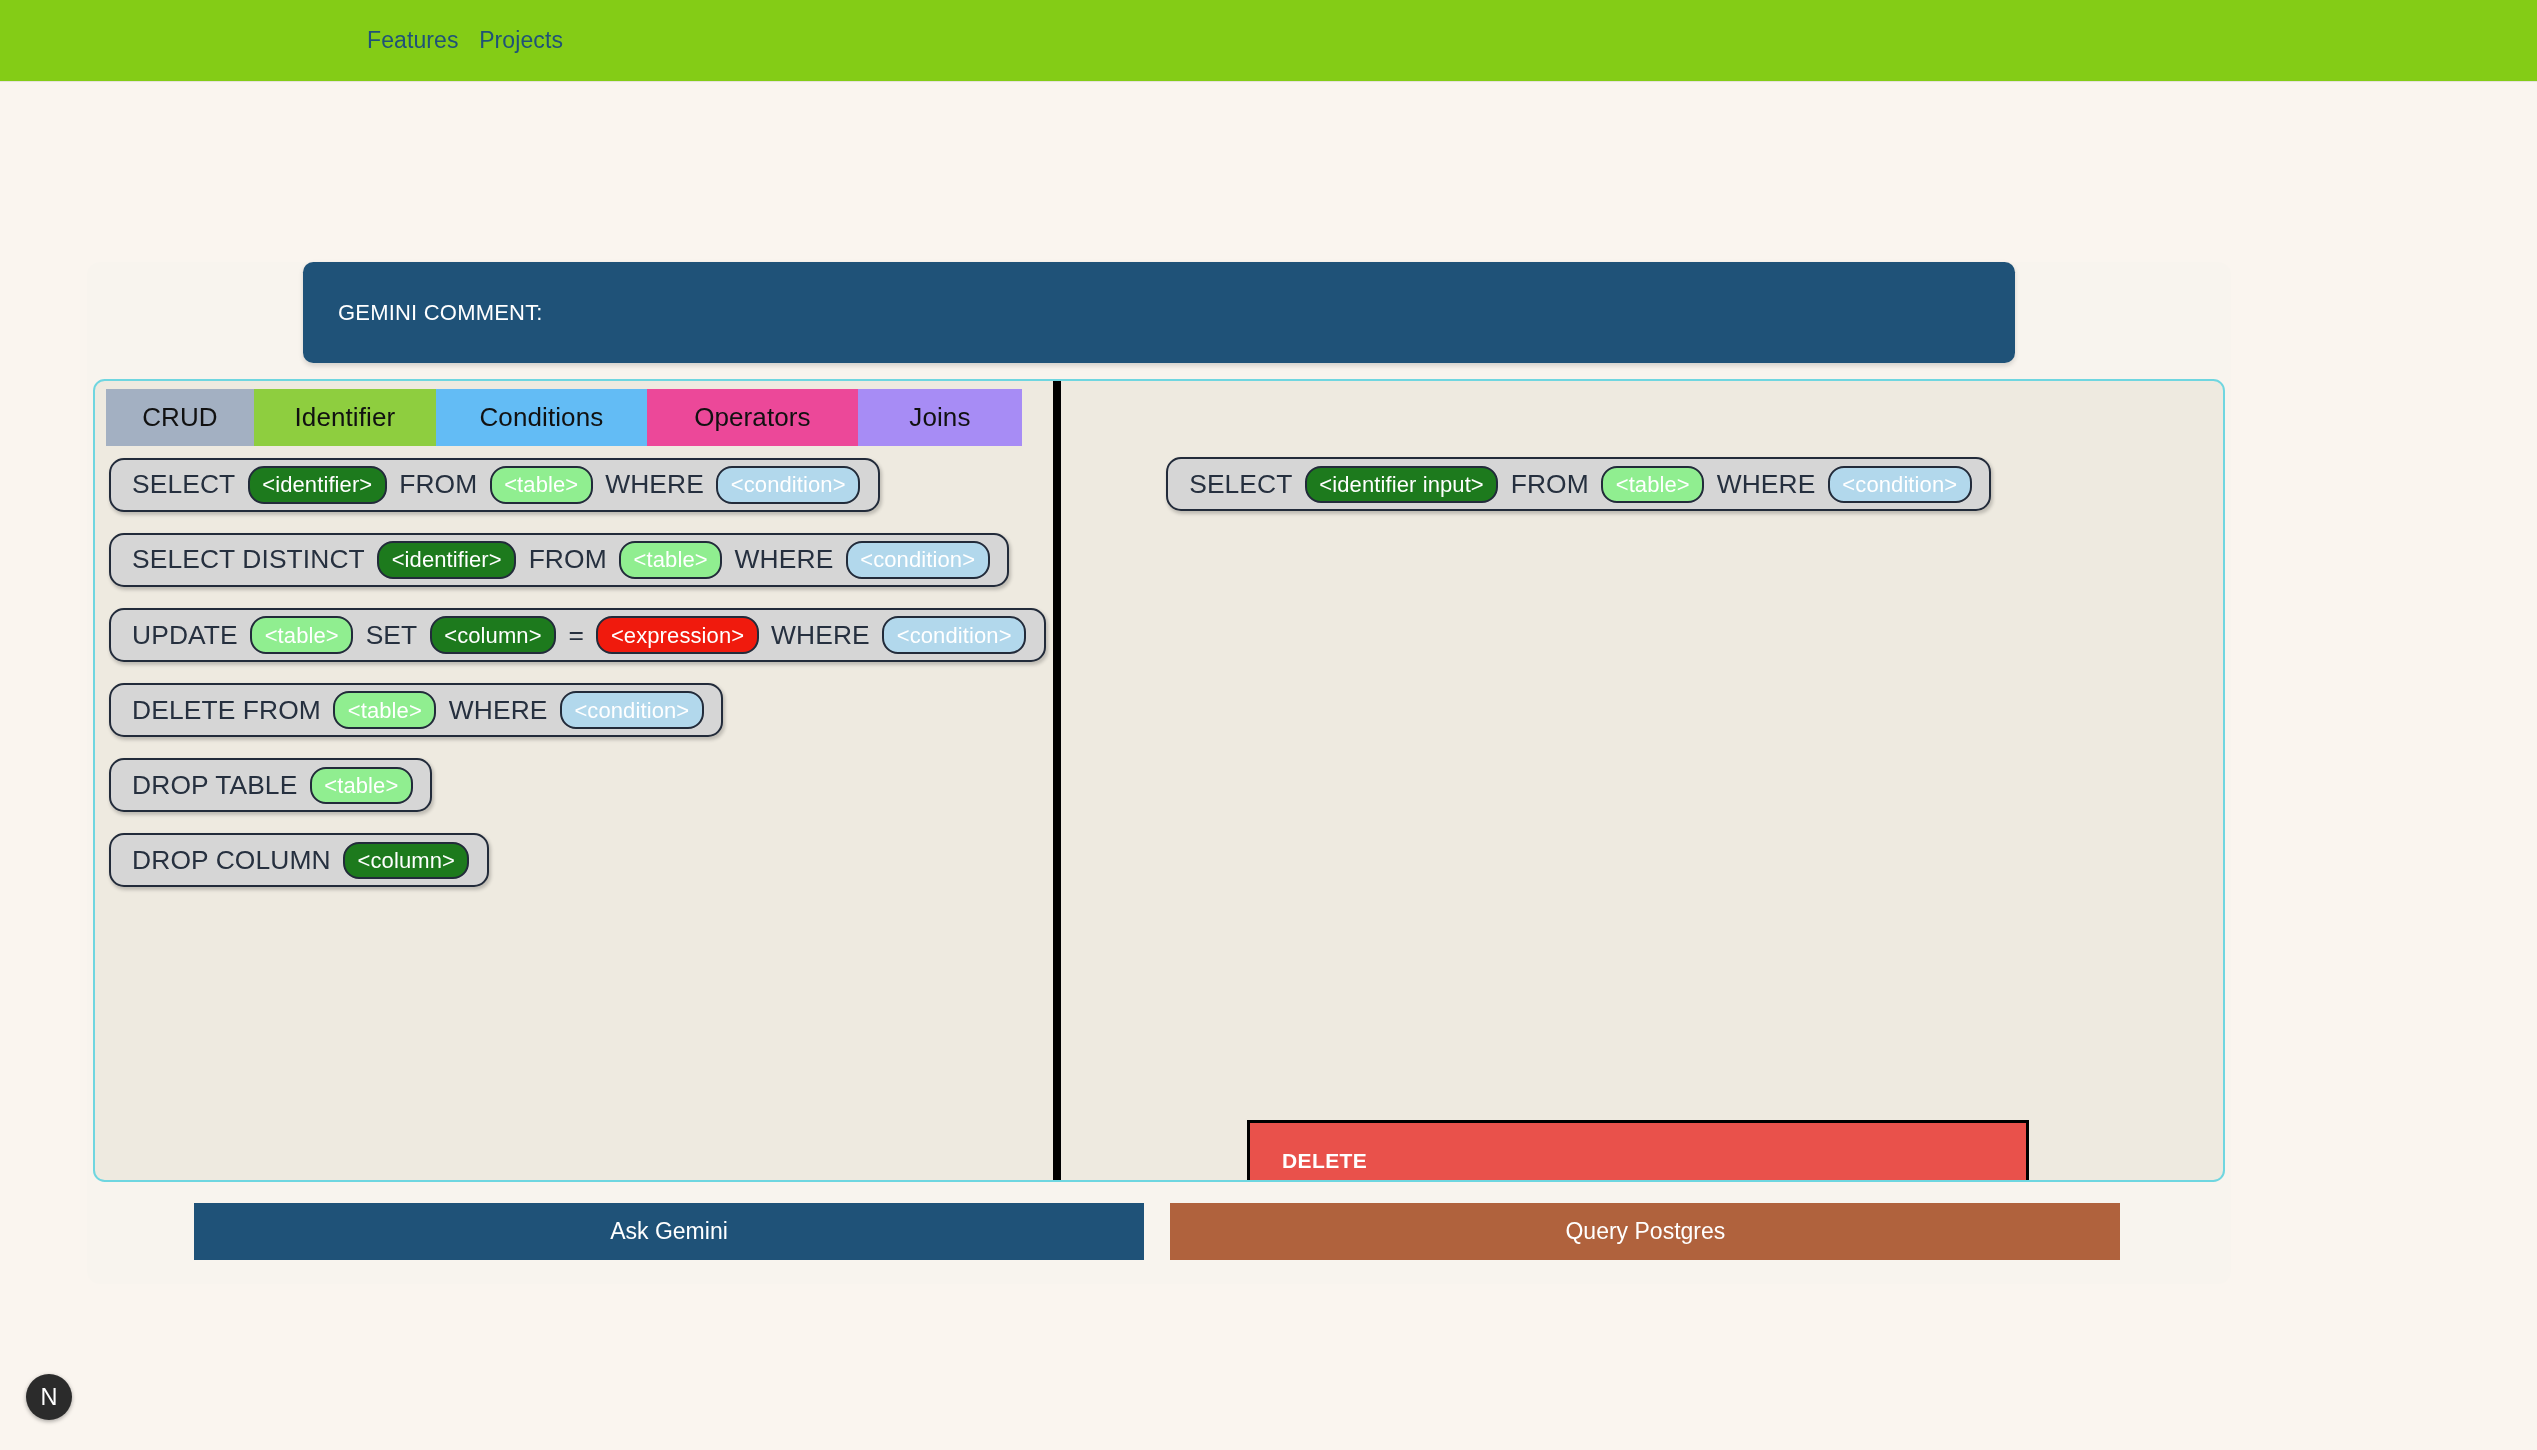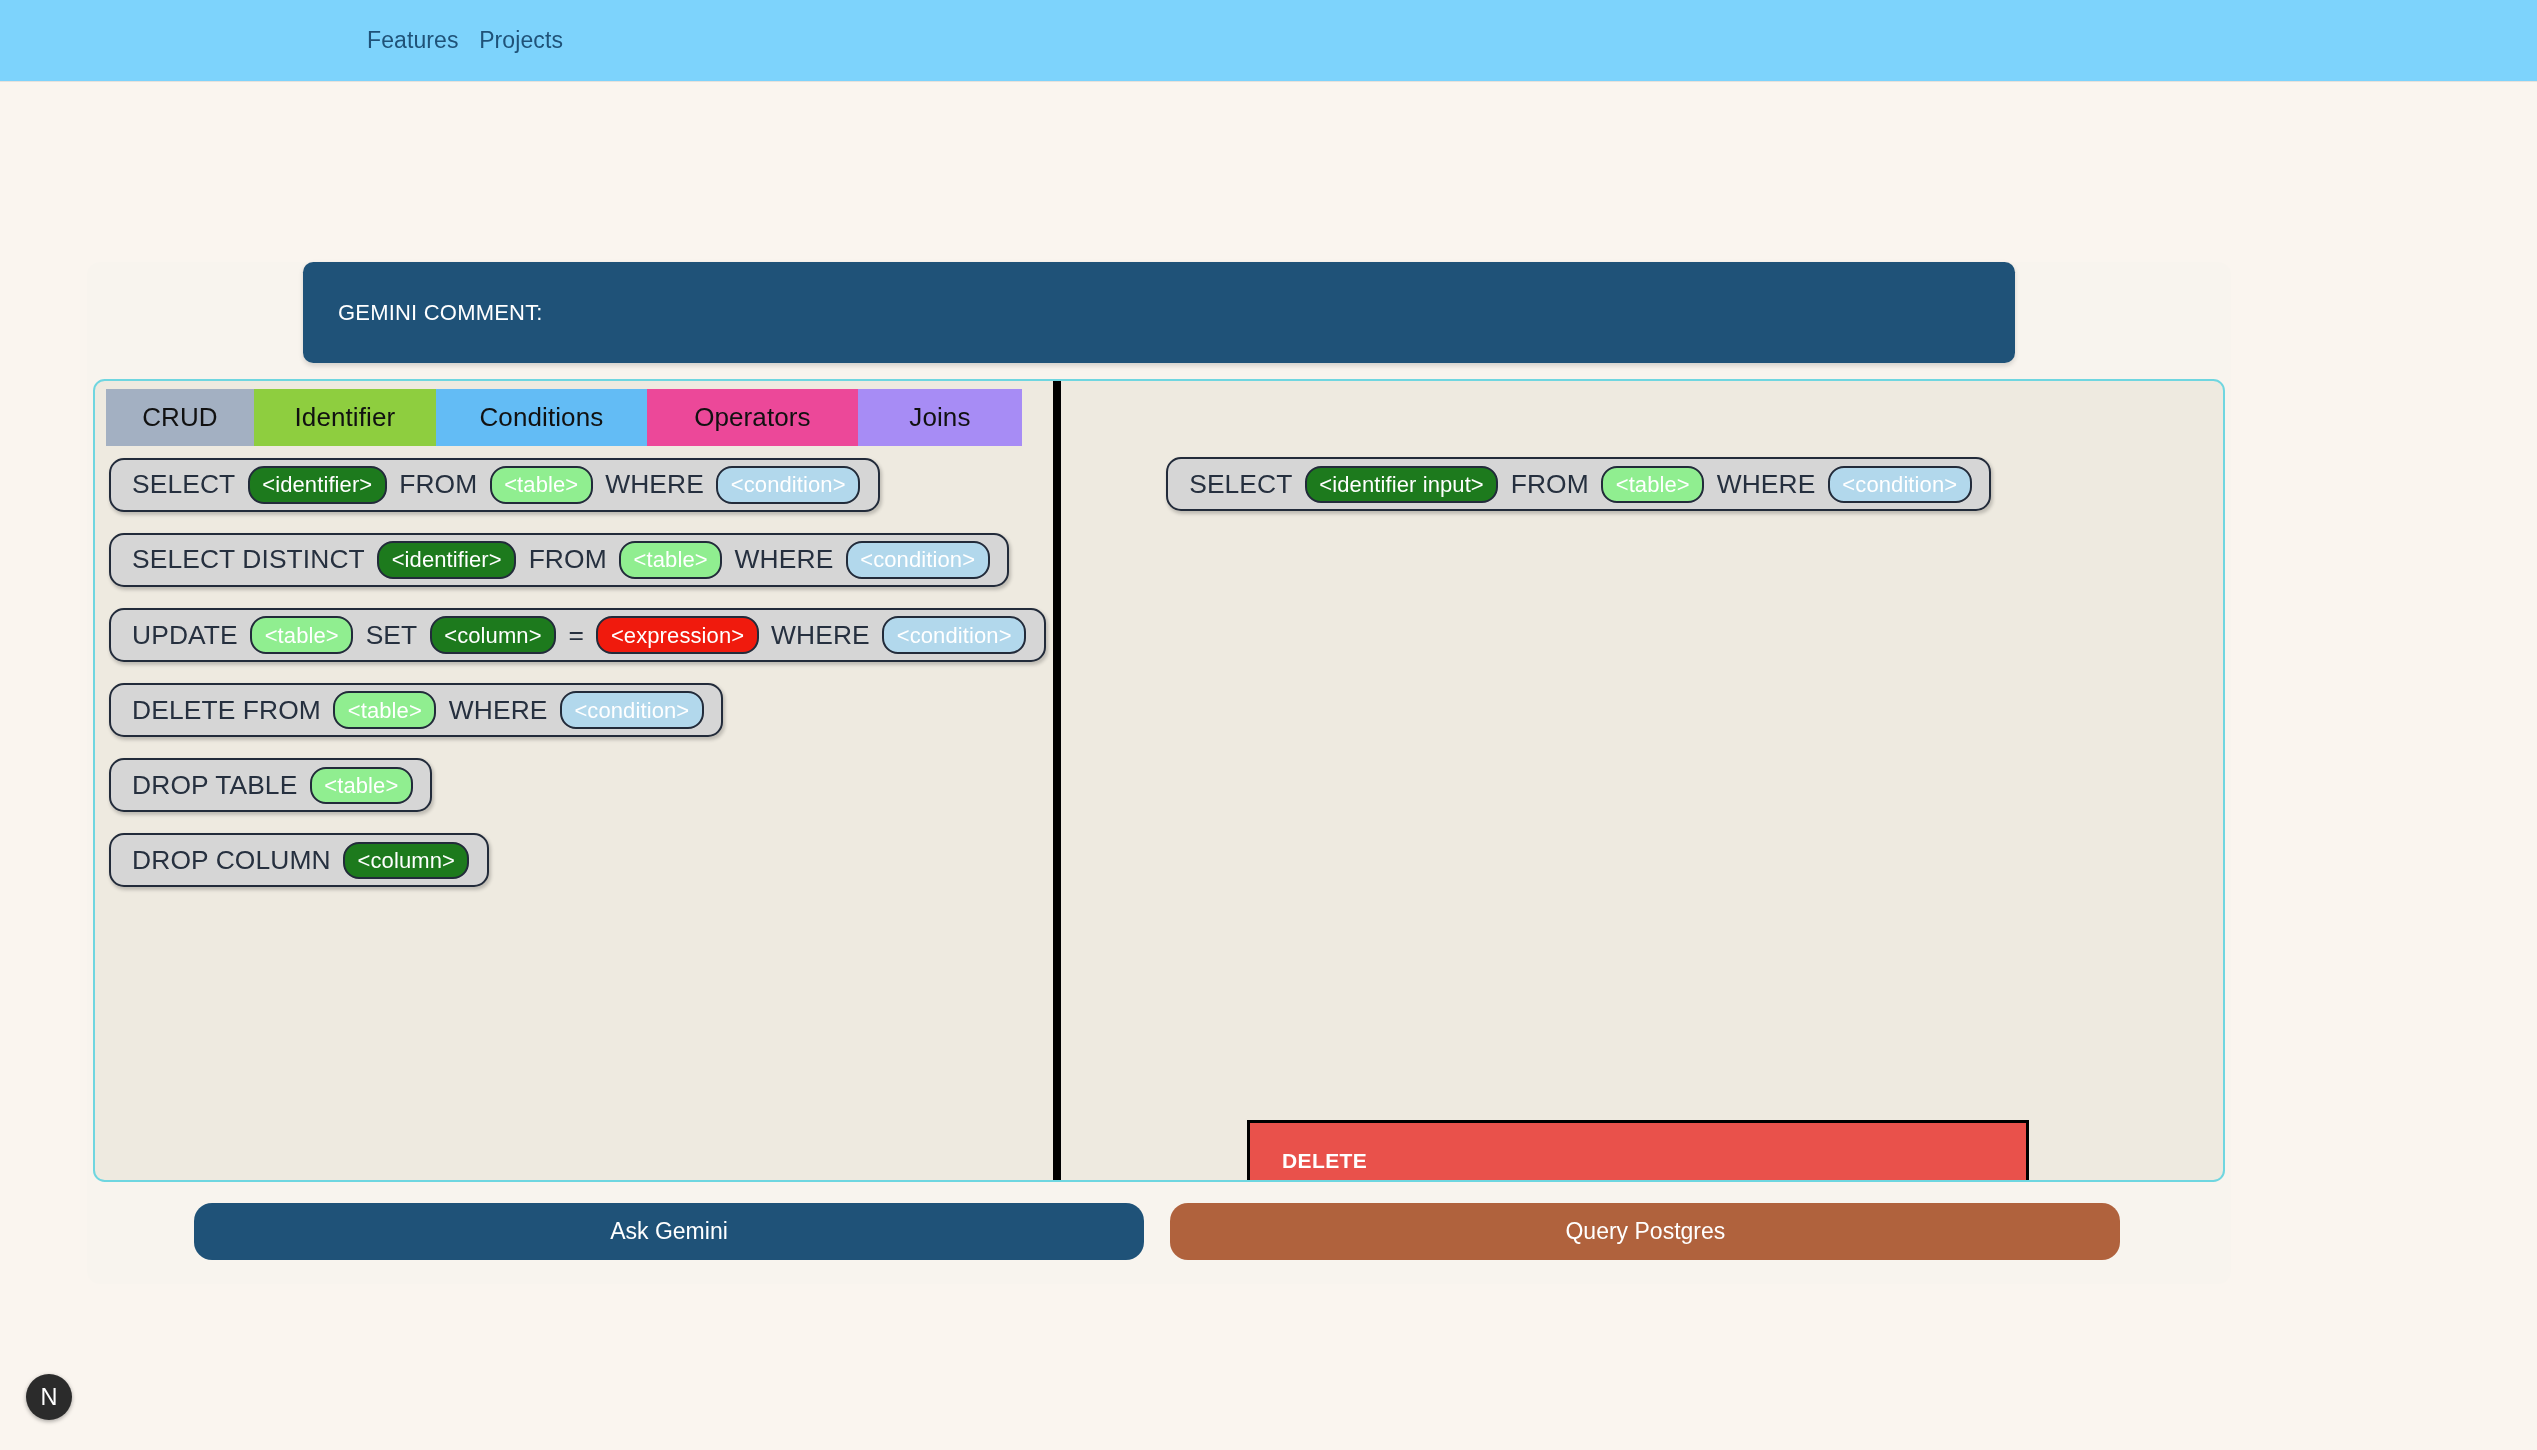--- a/index.html
+++ b/index.html
@@ -14,21 +14,21 @@
   body {
     font-family: "Liberation Sans", sans-serif;
     background: #faf5ef;
     color: #1f2d3d;
     -webkit-font-smoothing: antialiased;
   }
 
   
   .navbar {
     height: 82px;
-    background: #7dd3fc;
+    background: #84cc16;
     border-bottom: 1.5px solid #e6e2dd;
     display: flex;
     align-items: center;
     padding: 0 51px 0 0;
     position: relative;
   }
   .nav-left {
     display: flex;
     align-items: center;
     gap: 20.6px;
@@ -236,21 +236,21 @@
 
   
   .actions {
     display: flex;
     gap: 26.4px;
     padding: 21px 0 24px 107px;
   }
   .action-btn {
     height: 57px;
     border: none;
-    border-radius: 18px;
+    border-radius: 0;
     color: #ffffff;
     font-size: 23px;
     font-family: "Liberation Sans", sans-serif;
     cursor: pointer;
     display: flex;
     align-items: center;
     justify-content: center;
   }
   .action-btn.gemini   { width: 950px; background: #1f5278; }
   .action-btn.postgres { width: 950px; background: #b0623d; }

